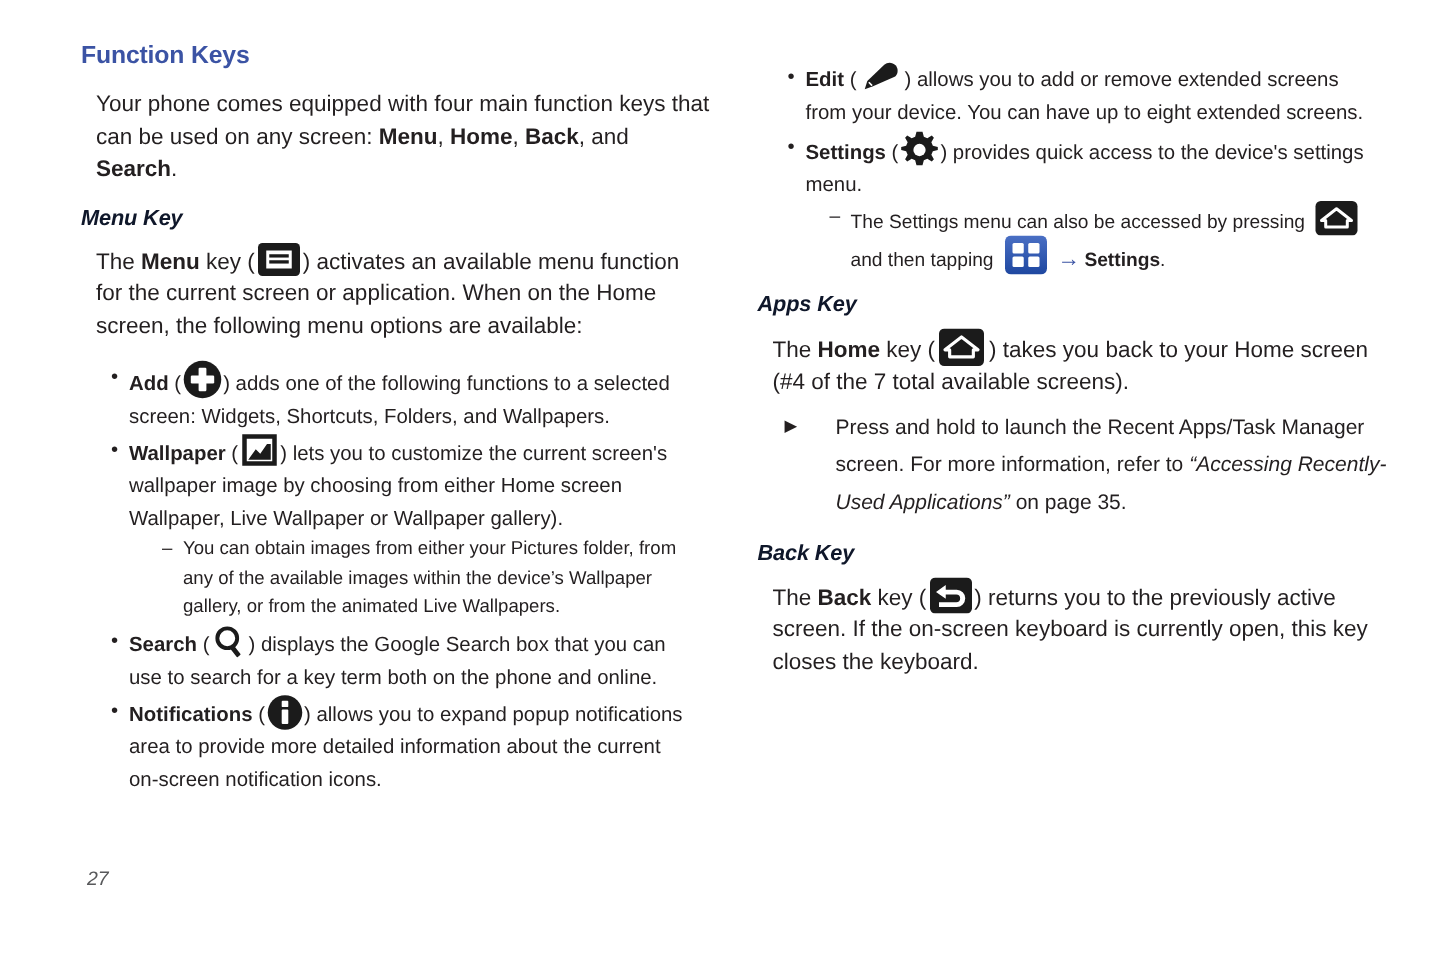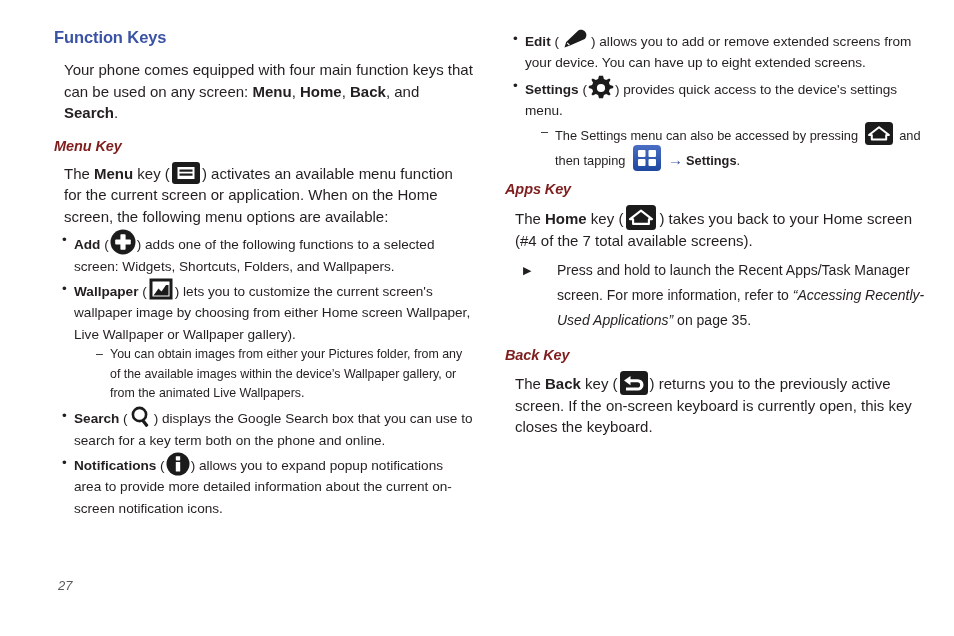--- a/index.html
+++ b/index.html
@@ -36,37 +36,37 @@
     font-weight: bold;
     color: #3b53a4;
     margin: 0 0 12px 0;
     letter-spacing: -0.1px;
   }
 
   h2.sub-title {
     font-size: 14.5px;
     font-weight: bold;
     font-style: italic;
-    color: #7f1d1d;
+    color: #0f172a;
     margin: 14px 0 8px 0;
     letter-spacing: -0.1px;
   }
   h2.sub-title.tight-top { margin-top: 10px; }
 
   p.body {
     font-size: 15px;
     line-height: 21.5px;
     margin: 0 0 2px 0;
     padding-left: 10px;
     text-align: left;
   }
 
   ul.bullets {
     list-style: none;
-    margin: 0;
+    margin: 12px;
     padding: 0;
   }
   ul.bullets > li {
     font-size: 13.6px;
     line-height: 21.5px;
     position: relative;
     padding-left: 20px;
     margin: 0 0 1px 0;
   }
   ul.bullets > li:before {

